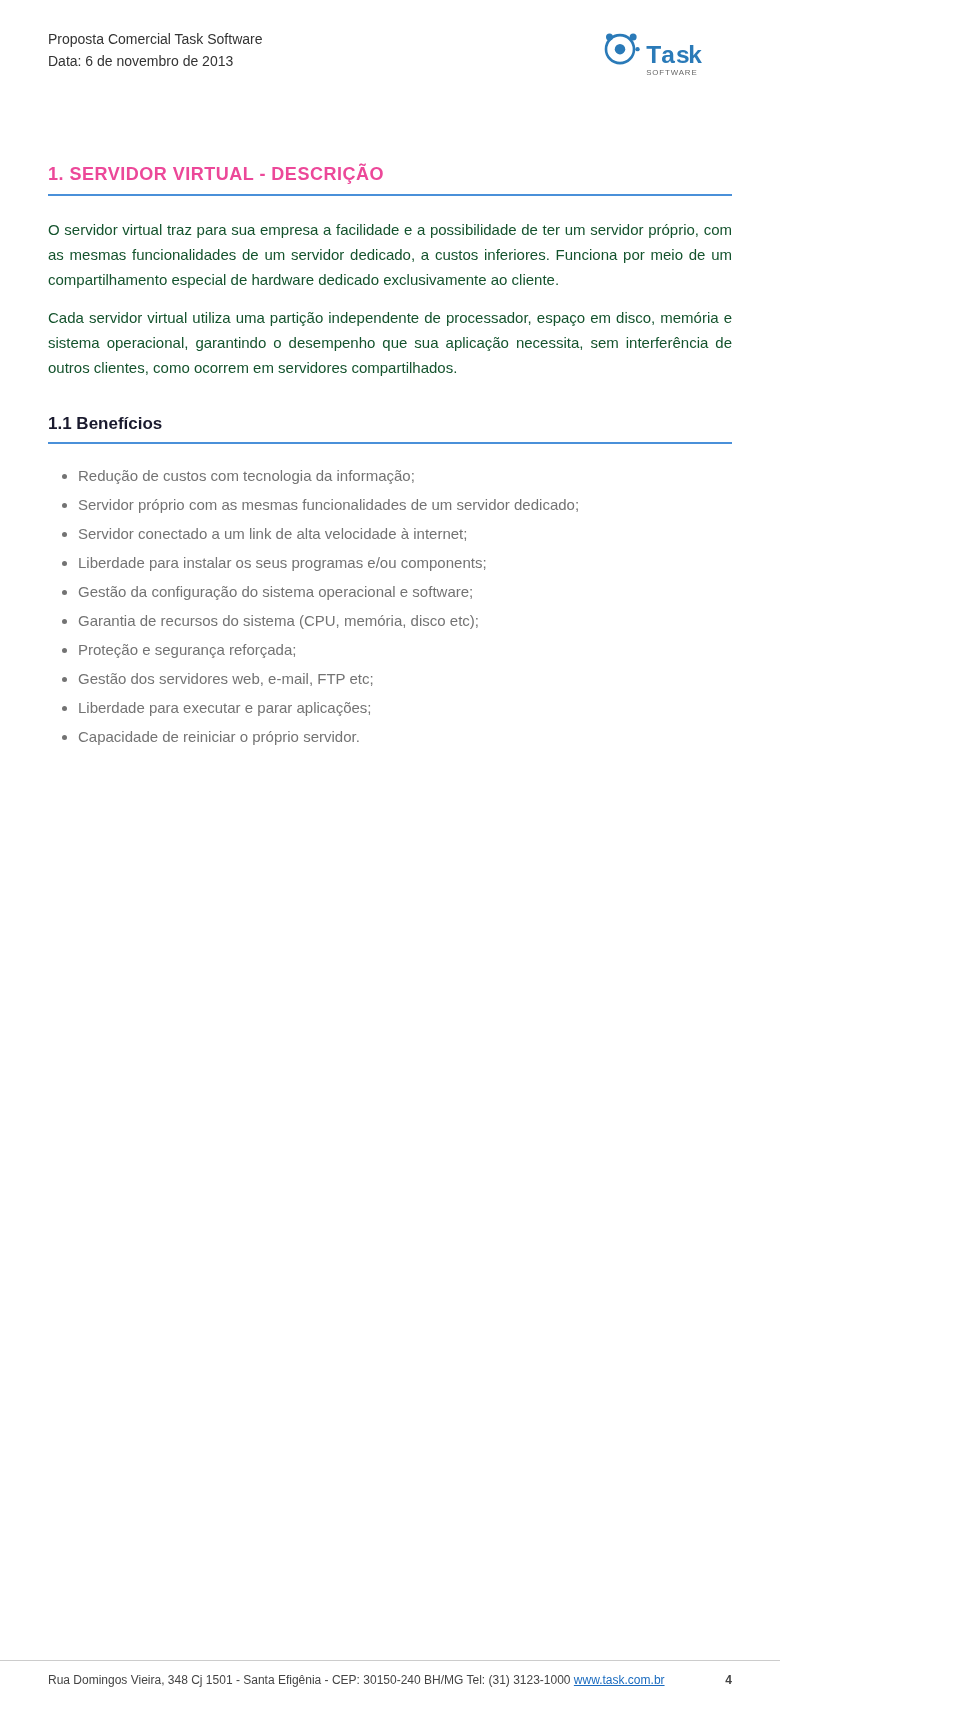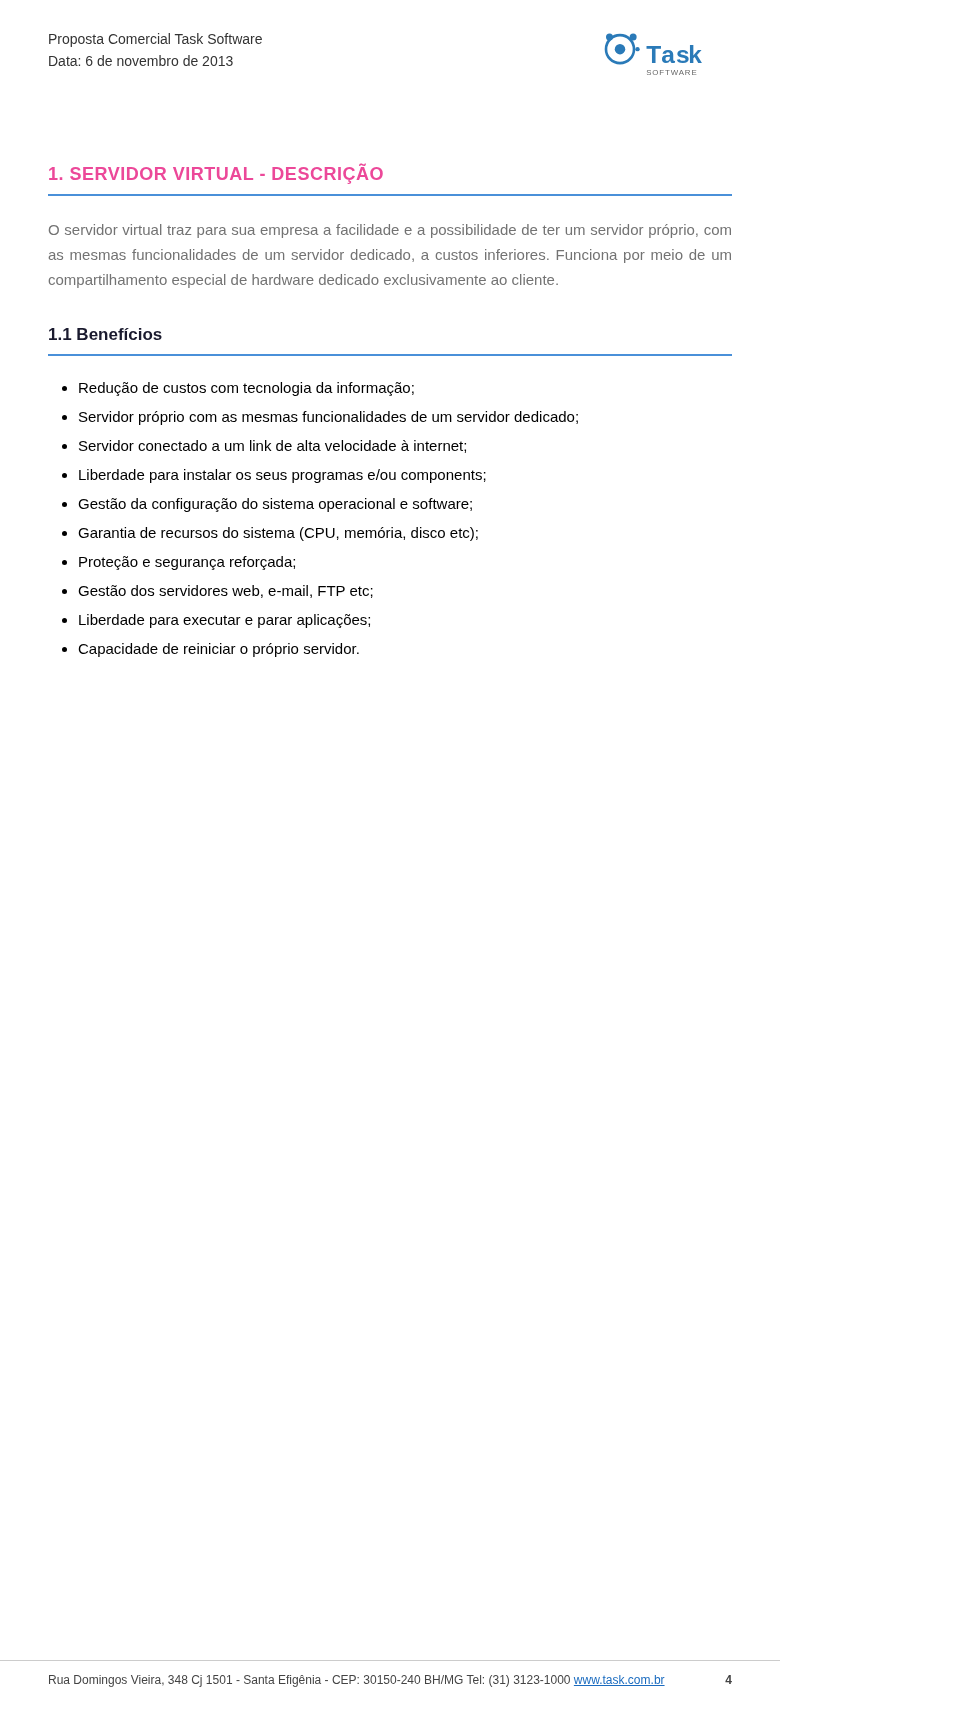--- a/index.html
+++ b/index.html
@@ -77,21 +77,21 @@
     .section-divider {
       border: none;
       border-top: 2px solid #4a90d9;
       margin-bottom: 22px;
       margin-top: 4px;
     }
 
     
     .body-text {
       font-size: 15px;
-      color: #737373;
+      color: #14532d;
       line-height: 1.65;
       margin-bottom: 14px;
       text-align: justify;
     }
 
     
     .subsection-heading {
       font-size: 17px;
       font-weight: bold;
       color: #1a1a2e;
@@ -108,21 +108,21 @@
 
     
     .benefits-list {
       list-style: disc;
       padding-left: 30px;
       margin-top: 4px;
     }
 
     .benefits-list li {
       font-size: 15px;
-      color: #000000;
+      color: #737373;
       line-height: 1.8;
       margin-bottom: 2px;
     }
 
     
     .footer {
       position: absolute;
       bottom: 11px;
       left: 0;
       right: 0;
@@ -188,20 +188,21 @@
     </div>
   </div>
 
   <div class="content">
 
     <h1 class="section-heading">1. SERVIDOR VIRTUAL - DESCRIÇÃO</h1>
     <hr class="section-divider">
 
     <p class="body-text">O servidor virtual traz para sua empresa a facilidade e a possibilidade de ter um servidor próprio, com as mesmas funcionalidades de um servidor dedicado, a custos inferiores. Funciona por meio de um compartilhamento especial de hardware dedicado exclusivamente ao cliente.</p>
 
+    <p class="body-text">Cada servidor virtual utiliza uma partição independente de processador, espaço em disco, memória e sistema operacional, garantindo o desempenho que sua aplicação necessita, sem interferência de outros clientes, como ocorrem em servidores compartilhados.</p>
 
     <h2 class="subsection-heading">1.1 Benefícios</h2>
     <hr class="subsection-divider">
 
     <ul class="benefits-list">
       <li>Redução de custos com tecnologia da informação;</li>
       <li>Servidor próprio com as mesmas funcionalidades de um servidor dedicado;</li>
       <li>Servidor conectado a um link de alta velocidade à internet;</li>
       <li>Liberdade para instalar os seus programas e/ou components;</li>
       <li>Gestão da configuração do sistema operacional e software;</li>

